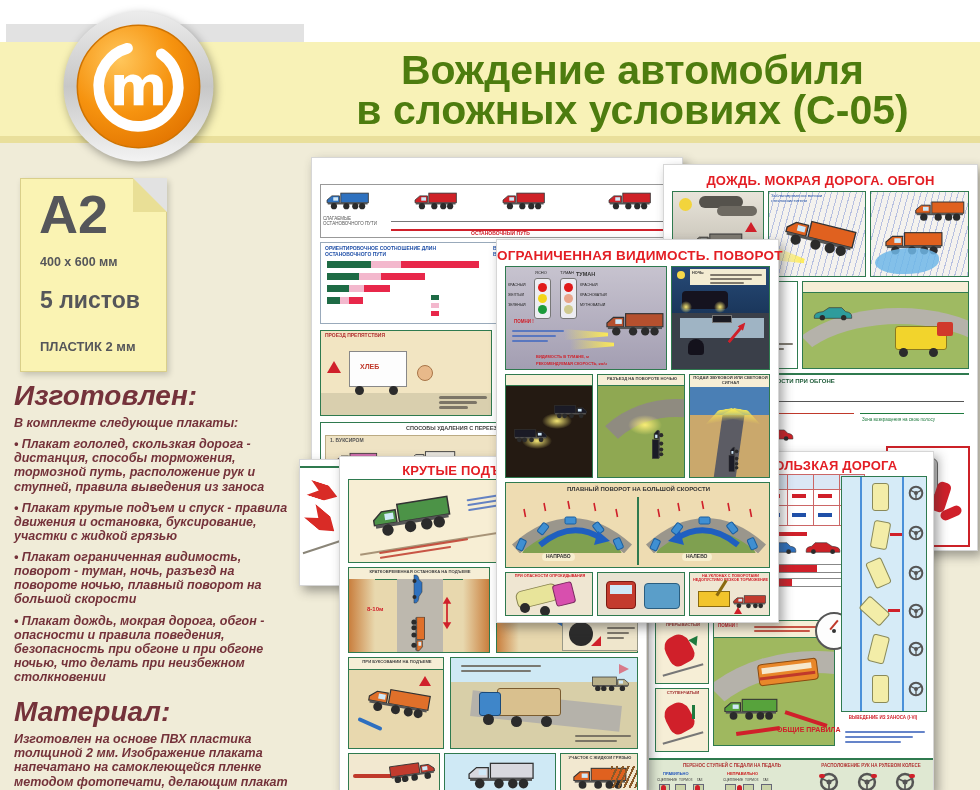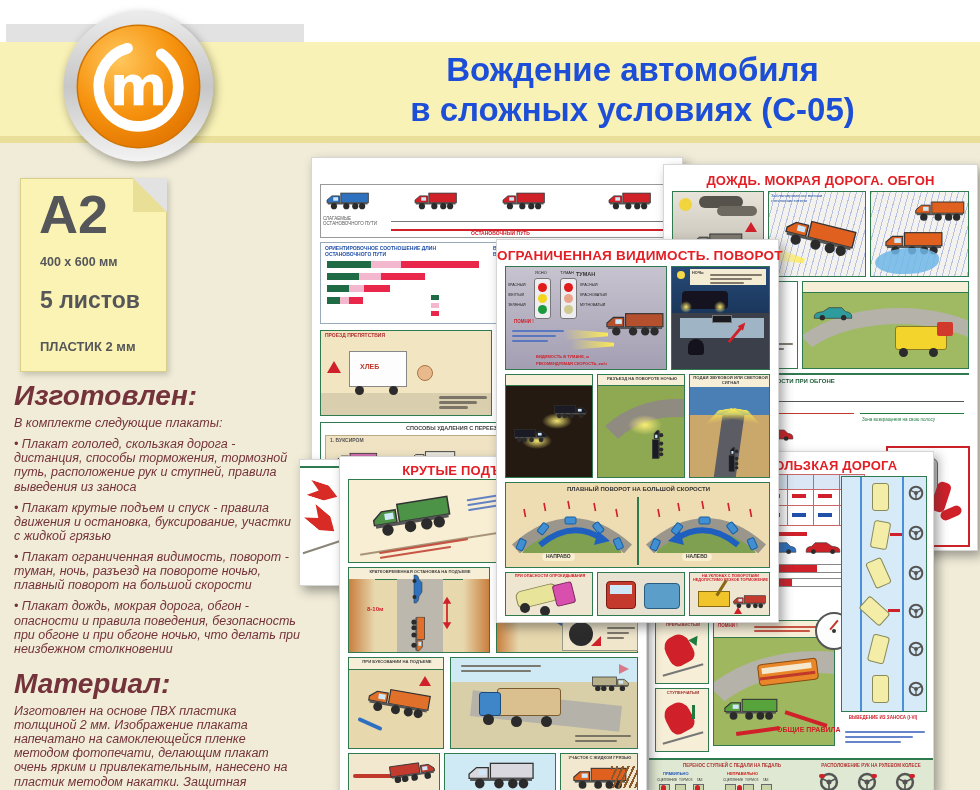--- a/index.html
+++ b/index.html
@@ -4,34 +4,34 @@
 <style>
   html,body{margin:0;padding:0;background:#ffffff;}
   .stage{position:relative;width:980px;height:790px;background:#ffffff;overflow:hidden;
          font-family:"Liberation Sans",sans-serif;}
   .abs{position:absolute;}
   .gray-panel{position:absolute;left:6px;top:24px;width:298px;height:766px;background:#e2e2e2;}
   .cream{position:absolute;left:0;top:143px;width:980px;height:647px;background:#f0ecd8;}
   .banner{position:absolute;left:0;top:42px;width:980px;height:94px;background:#f8f2b7;
           border-bottom:7px solid #e9df9b;}
   .banner-title{position:absolute;left:300px;right:15px;top:8px;text-align:center;
-                color:#1d4ed8;font-weight:bold;font-size:33px;line-height:40px;}
+                color:#4d7c0f;font-weight:bold;font-size:41px;line-height:40px;}
   .logo-wrap{position:absolute;left:62px;top:10px;width:153px;height:153px;
              filter:drop-shadow(2px 3px 5px rgba(0,0,0,.35));}
   .badge{position:absolute;left:20px;top:178px;width:145px;height:192px;background:#faf3b3;
          border:1px solid #d9cf8a;box-shadow:2px 3px 6px rgba(0,0,0,.18);}
   .badge .fold{position:absolute;right:-1px;top:-1px;width:0;height:0;
          border-left:34px solid #e9df96;border-top:34px solid #e2e2e2;}
   .badge .fmt{position:absolute;left:18px;top:4px;font-size:54px;font-weight:bold;color:#55565a;}
   .badge .dim{position:absolute;left:19px;top:76px;font-size:12.5px;font-weight:bold;color:#55565a;}
   .badge .sh{position:absolute;left:19px;top:108px;font-size:23px;font-weight:bold;color:#55565a;}
   .badge .mat{position:absolute;left:19px;top:160px;font-size:13px;font-weight:bold;color:#55565a;}
   .copy{position:absolute;left:14px;top:380px;width:286px;color:#74323a;}
   .copy h2{margin:0 0 4px 0;font-size:28px;font-style:italic;font-weight:bold;}
-  .copy p{margin:0 0 7px 0;font-size:12.5px;line-height:1.13;font-style:italic;}
+  .copy p{margin:0 0 7px 0;font-size:12.5px;line-height:1.13;font-style:italic;font-weight:bold;}
   .sheet{position:absolute;background:#ffffff;border:1px solid #d6d6d6;
          box-shadow:4px 5px 10px rgba(50,50,50,.45);}
   .ptitle{position:absolute;left:0;right:0;text-align:center;color:#e31e24;font-weight:bold;
           white-space:nowrap;letter-spacing:.2px;}
   .panel{position:absolute;border:1px solid #2f7a4f;box-sizing:border-box;overflow:hidden;}
   .gpanel{position:absolute;border:1px solid #999;box-sizing:border-box;overflow:hidden;}
   .t{position:absolute;line-height:1.12;}
   .hstrip{position:absolute;left:0;right:0;top:0;background:#f6eed6;border-bottom:1px solid #2f7a4f;}
   .truck{position:absolute;}
   .flip{transform:scaleX(-1);}

